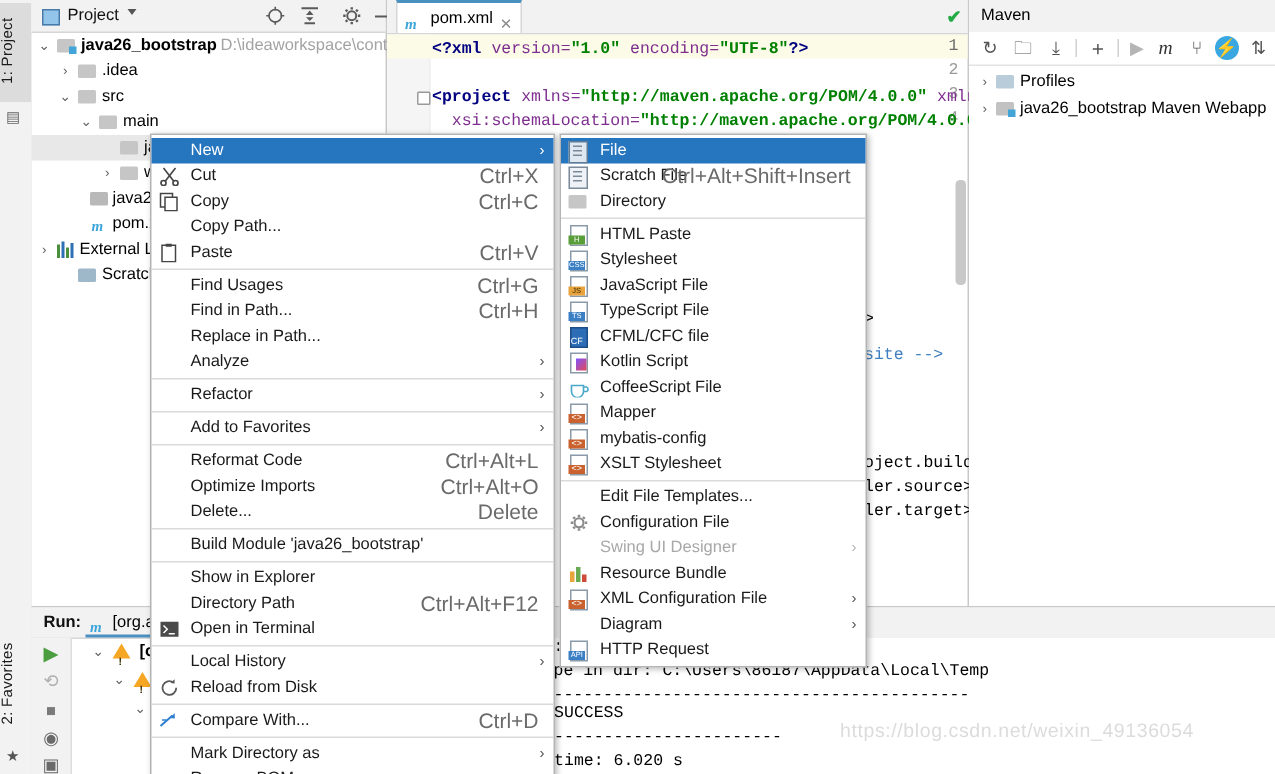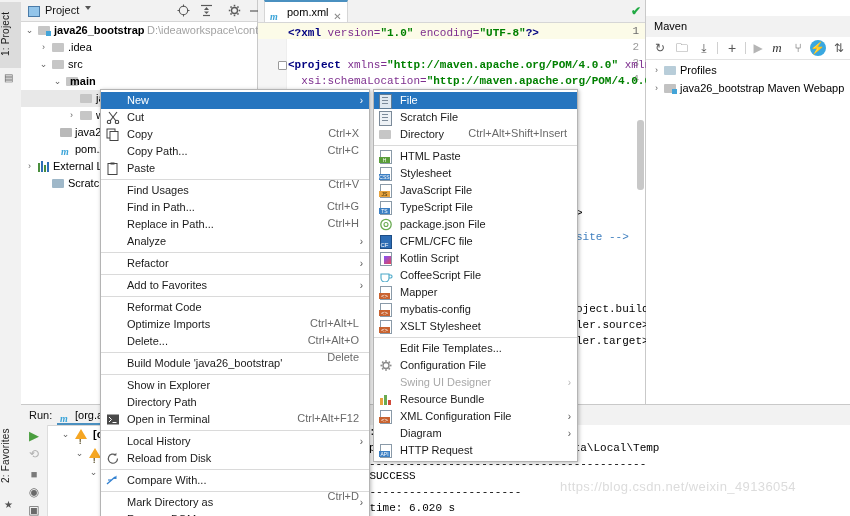--- a/index.html
+++ b/index.html
@@ -55,54 +55,54 @@
   .cl{position:absolute;left:0;white-space:pre;}
   .k-tag{color:#000080;font-weight:bold;}
   .k-attr{color:#7d2e8e;text-align:right;}
   .k-val{color:#008000;font-weight:bold;}
   .k-cmt{color:#3f7fbf;}
   .fold{position:absolute;left:20px;width:7px;height:7px;border:1px solid #9a9a9a;border-radius:1px;background:#fff;}
   .okmark{position:absolute;right:4px;top:4px;color:#22aa44;font-size:12px;font-weight:bold;}
   .scrollv{position:absolute;right:1px;top:120px;width:7px;height:70px;background:#c8c8c8;border-radius:3px;}
 
   
-  .maven{position:absolute;left:646px;top:0;width:204px;height:404px;background:#fff;margin-top:16px;}
+  .maven{position:absolute;left:646px;top:0;width:204px;height:404px;background:#fff;}
   .mvhead{position:absolute;left:0;top:0;width:204px;height:21px;background:#f2f2f2;border-bottom:1px solid #d6d6d6;}
   .mvhead .ttl{position:absolute;left:8px;top:4px;font-size:11px;}
   .mvtools{position:absolute;left:0;top:21px;width:204px;height:22px;background:#fff;border-bottom:1px solid #e3e3e3;}
   .mvi{position:absolute;top:3px;height:16px;line-height:16px;font-size:12px;color:#555;text-align:center;}
   .mvsep{position:absolute;top:5px;width:1px;height:12px;background:#d0d0d0;}
   .mvrow{position:relative;height:18px;line-height:18px;font-size:11px;white-space:nowrap;}
   .mvtree{position:absolute;left:0;top:45px;width:204px;}
 
   
   .runpanel{position:absolute;left:21px;top:404px;width:829px;height:112px;background:#fff;border-top:1px solid #c9c9c9;}
   .runhead{position:absolute;left:0;top:0;width:829px;height:20px;background:#f2f2f2;border-bottom:1px solid #d6d6d6;}
-  .runhead .rl{position:absolute;left:8px;top:4px;font-size:11px;color:#111;}
+  .runhead .rl{position:absolute;left:8px;top:4px;font-size:11px;color:#111;font-weight:bold;}
   .runtab{position:absolute;left:36px;top:2px;height:18px;padding:0 6px 0 18px;line-height:17px;font-size:11px;border-bottom:2px solid #4a90c0;box-sizing:border-box;}
   .runtab .m{position:absolute;left:3px;top:3px;font-style:italic;font-weight:bold;color:#3da5d9;font-size:10px;font-family:"Liberation Serif",serif;}
   .runtools{position:absolute;left:0;top:20px;width:26px;height:92px;background:#f2f2f2;border-right:1px solid #ddd;}
   .rti{position:absolute;left:6px;width:14px;height:14px;font-size:12px;line-height:14px;text-align:center;color:#6a6a6a;}
   .rtree{position:absolute;left:28px;top:20px;width:300px;}
   .rrow{position:relative;height:19px;line-height:19px;font-size:11px;white-space:nowrap;}
   .warn{position:absolute;top:4px;width:0;height:0;border-left:6px solid transparent;border-right:6px solid transparent;border-bottom:10px solid #f5a623;}
   .warn:after{content:"!";position:absolute;left:-2px;top:3px;font-size:7px;color:#3a2c00;font-weight:bold;font-family:"Liberation Sans",sans-serif;}
   .console{position:absolute;left:330px;top:20px;width:499px;height:92px;background:#fff;font-family:"Liberation Mono",monospace;font-size:11px;}
   .cline{position:absolute;left:6px;white-space:pre;color:#000;}
   .cgut{position:absolute;left:0;top:0;width:14px;height:92px;background:#f5f5f5;}
   .cfold{position:absolute;left:3px;font-size:9px;color:#888;}
   .watermark{position:absolute;left:560px;top:478px;width:290px;font-size:13px;color:#dcdcdc;letter-spacing:.4px;font-family:"Liberation Sans",sans-serif;white-space:nowrap;}
 
   
   .menu{position:absolute;background:#ffffff;border:1px solid #b4b4b4;box-shadow:1px 1px 4px rgba(0,0,0,.28);z-index:50;}
   .menu2{z-index:60;}
   .mi{position:relative;height:17px;line-height:17px;font-size:11px;color:#1a1a1a;white-space:nowrap;padding-left:26px;}
   .mi.sel{background:#2675bf;color:#fff;}
   .mi.dis{color:#a8a8a8;}
-  .mi .sc{position:absolute;right:10px;top:16px;color:#6a6a6a;font-size:11px;}
+  .mi .sc{position:absolute;right:10px;top:0;color:#6a6a6a;font-size:14px;}
   .mi .ar{position:absolute;right:6px;top:0;color:#555;font-size:10px;}
   .mi.sel .ar{color:#fff;}
   .msep{height:1px;background:#dadada;margin:2px 0;}
   .mico{position:absolute;left:5px;top:2px;width:14px;height:13px;}
 
   
   .fi{position:absolute;left:5px;top:2px;width:13px;height:13px;}
   .fi .pg{position:absolute;left:1px;top:0;width:10px;height:12px;background:#fff;border:1px solid #8a9aa8;}
   .fi .bd{position:absolute;left:0;bottom:0;width:11px;height:6px;font-size:5px;line-height:6px;color:#fff;text-align:center;font-family:"Liberation Sans",sans-serif;}
   .doc{position:absolute;left:5px;top:2px;width:11px;height:13px;background:#eef2f6;border:1px solid #7b8a99;}
@@ -182,21 +182,21 @@
 
       <div class="trow">
         <div class="arrw" style="left:18px;">⌄</div>
         <div class="folder" style="left:31px;"></div>
         <div class="lbl" style="left:47px;">src</div>
       </div>
 
       <div class="trow">
         <div class="arrw" style="left:32px;">⌄</div>
         <div class="folder" style="left:45px;"></div>
-        <div class="lbl" style="left:49px;font-weight:bold;">main</div>
+        <div class="lbl" style="left:61px;">main</div>
       </div>
 
       <div class="trow sel">
         <div class="folder" style="left:59px;"></div>
         <div class="lbl" style="left:75px;">jav</div>
       </div>
 
       <div class="trow">
         <div class="arrw" style="left:46px;">›</div>
         <div class="folder" style="left:59px;"></div>
@@ -555,29 +555,20 @@
       <span>JavaScript File</span>
     </div>
     <div class="mi">
       <span class="fi">
           <span class="pg"></span>
           <span class="bd" style="background:#3b7fc4;">TS</span>
         </span>
       <span>TypeScript File</span>
     </div>
     <div class="mi">
-      <span class="mico">
-        <svg width="14" height="13" viewBox="0 0 14 13">
-            <circle cx="7" cy="6.5" r="5.2" fill="none" stroke="#6aab52" stroke-width="1.3"></circle>
-            <circle cx="7" cy="6.5" r="2" fill="none" stroke="#6aab52" stroke-width="1.1"></circle>
-          </svg>
-      </span>
-      <span>package.json File</span>
-    </div>
-    <div class="mi">
       <span class="fi">
           <span class="pg" style="background:#2d6db5;border-color:#1d4d85;"></span>
           <span style="position:absolute;left:1.5px;top:2px;font-size:6px;color:#fff;">CF</span>
         </span>
       <span>CFML/CFC file</span>
     </div>
     <div class="mi">
       <span class="fi">
           <span class="pg"></span>
           <span style="position:absolute;left:5px;top:4px;width:7px;height:8px;background:linear-gradient(135deg,#7f52ff 0%,#e44857 100%);"></span>

